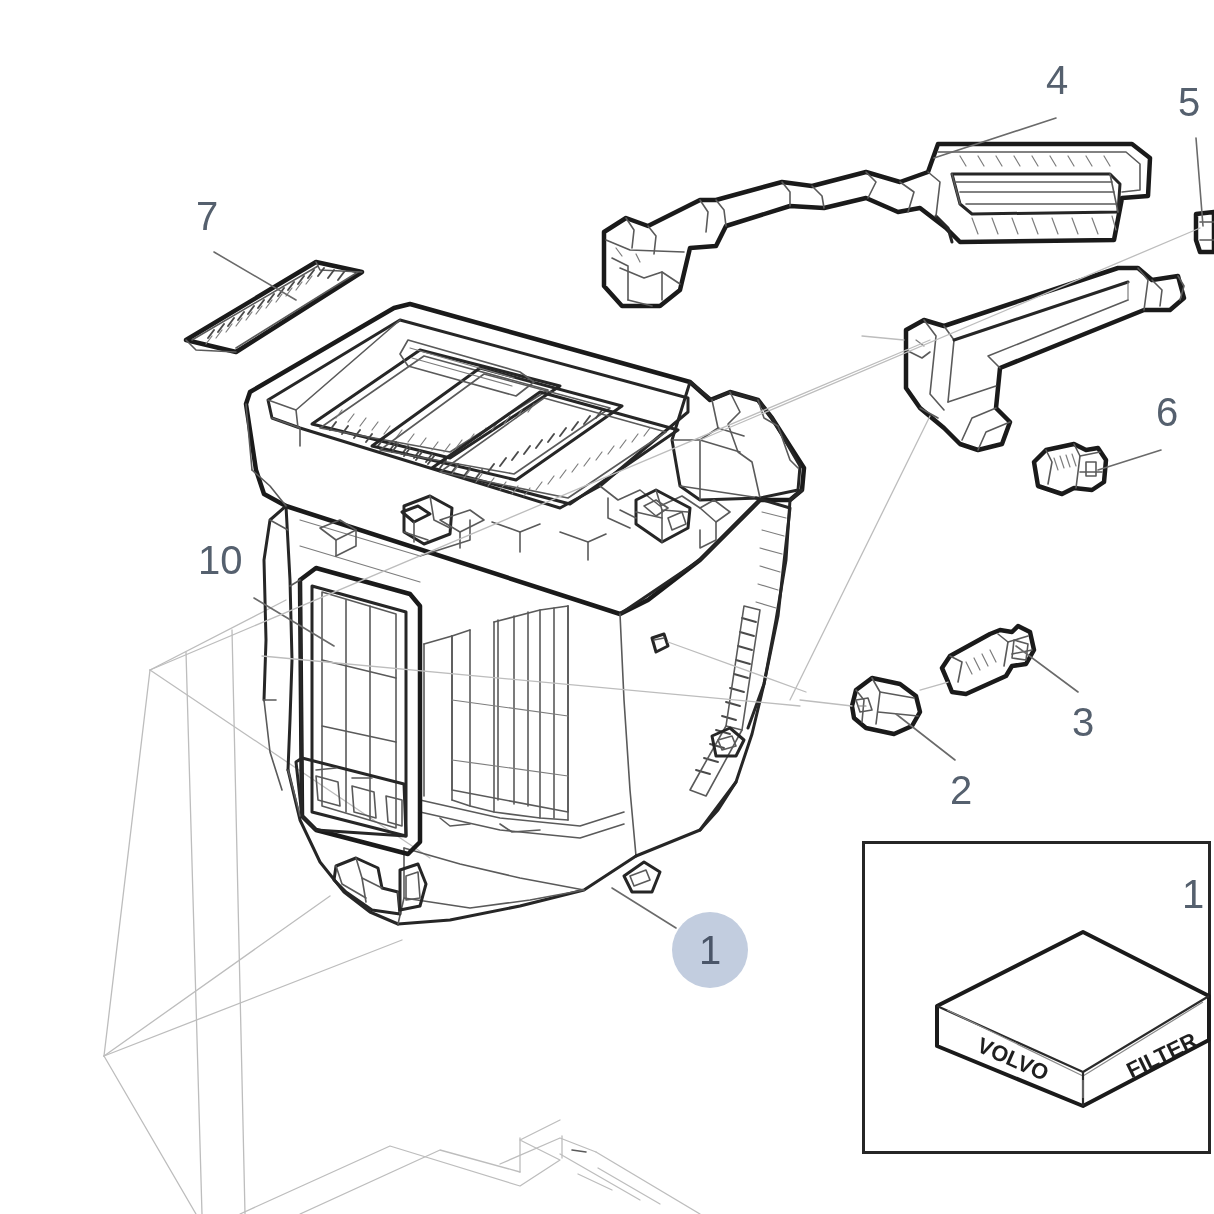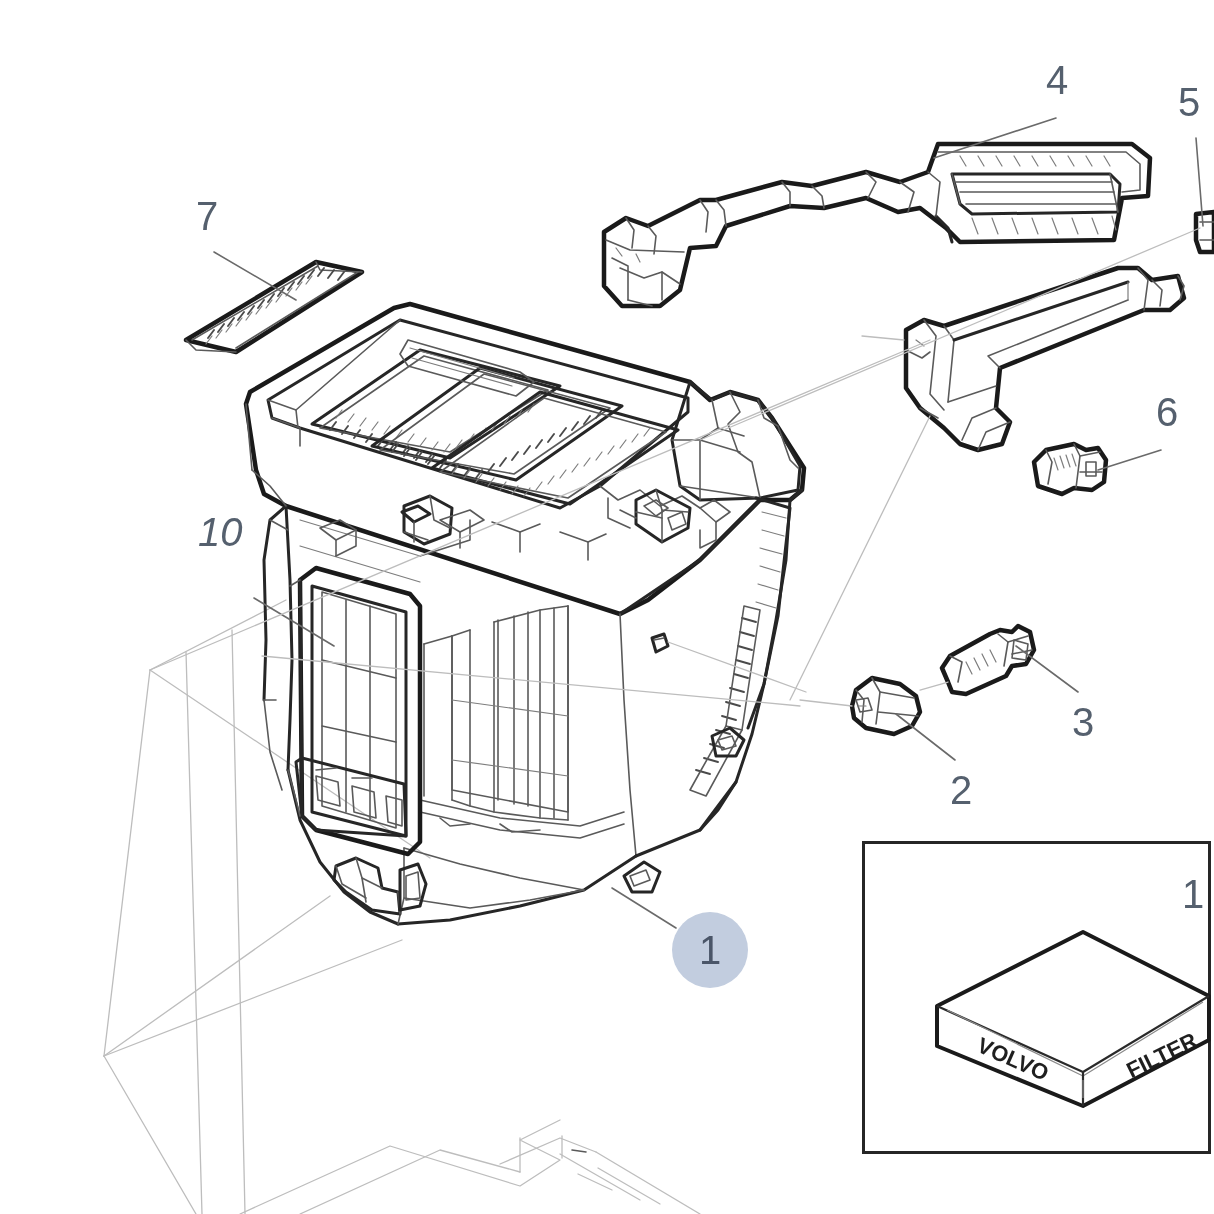--- a/index.html
+++ b/index.html
@@ -509,21 +509,21 @@
       <path class="gl" d="M920 690 L948 682"></path>
       <path class="gl" d="M930 416 L790 700"></path>
       <path class="gl" d="M904 340 L862 336"></path>
     </g>
   </svg>
 
   <div class="callout-label" style="left:1046px; top:60px;">4</div>
   <div class="callout-label" style="left:1178px; top:82px;">5</div>
   <div class="callout-label" style="left:196px;  top:196px;">7</div>
   <div class="callout-label" style="left:1156px; top:392px;">6</div>
-  <div class="callout-label" style="left:198px;  top:512px;font-style:italic;">10</div>
+  <div class="callout-label" style="left:198px;  top:540px;">10</div>
   <div class="callout-label" style="left:1072px; top:702px;">3</div>
   <div class="callout-label" style="left:950px;  top:770px;">2</div>
 
   <div class="callout-badge" style="left:672px; top:912px;">1</div>
 
   <div class="inset-frame" style="left:862px; top:841px; width:349px; height:313px;">
     <svg viewBox="0 0 349 313" width="349" height="313">
       <defs>
         <style>
           .ihl { fill:#ffffff; stroke:#1a1a1a; stroke-width:4; stroke-linejoin:round; }

